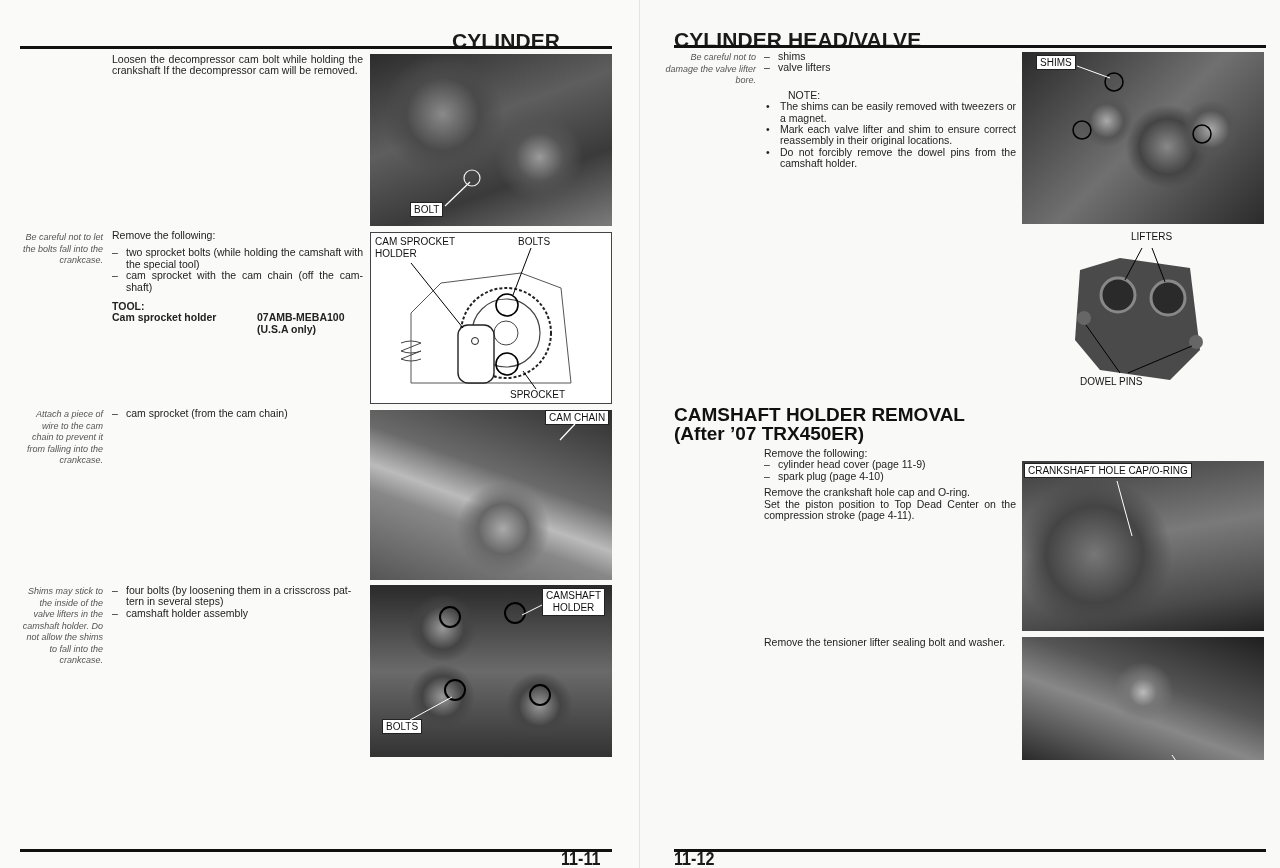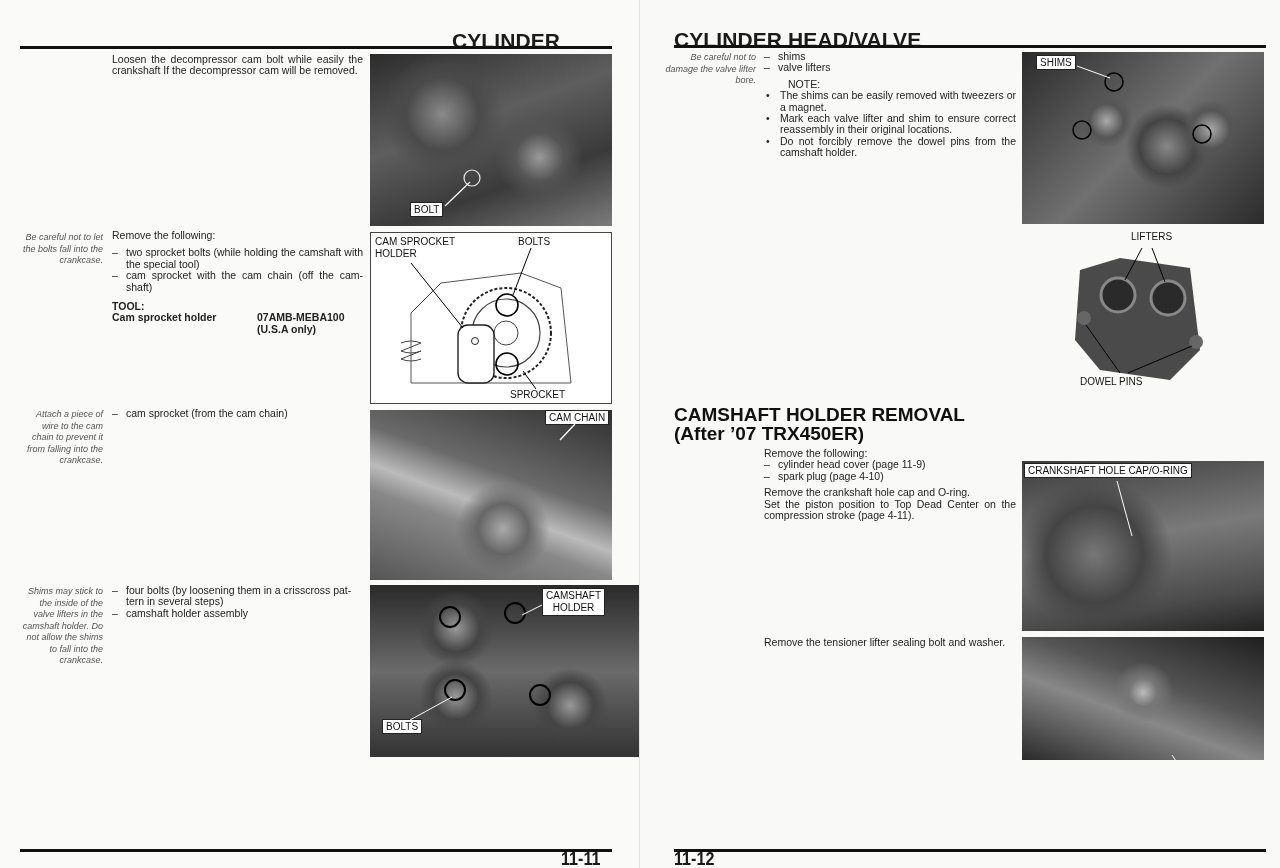--- a/index.html
+++ b/index.html
@@ -32,21 +32,21 @@
       radial-gradient(circle at 30% 35%, #8a8a8a 0, #4a4a4a 18%, transparent 30%),
       radial-gradient(circle at 70% 60%, #9a9a9a 0, #555 12%, transparent 22%),
       linear-gradient(160deg,#2c2c2c 0%,#5e5e5e 40%,#3a3a3a 70%,#7c7c7c 100%); }
   .photo.p2 { background:
       radial-gradient(circle at 55% 70%, #aaa 0, #666 14%, transparent 26%),
       linear-gradient(20deg,#555 0%,#888 35%,#bbb 45%,#6a6a6a 60%,#2f2f2f 100%); }
   .photo.p3 { background:
       radial-gradient(circle at 30% 25%, #999 0,#444 10%, transparent 16%),
       radial-gradient(circle at 30% 65%, #999 0,#444 10%, transparent 16%),
       radial-gradient(circle at 70% 70%, #999 0,#444 10%, transparent 16%),
-      linear-gradient(180deg,#2a2a2a,#6a6a6a 50%,#333); padding-left: 44px; }
+      linear-gradient(180deg,#2a2a2a,#6a6a6a 50%,#333); }
   .photo.p4 { background:
       radial-gradient(circle at 35% 40%, #aaa 0,#555 9%, transparent 14%),
       radial-gradient(circle at 78% 45%, #aaa 0,#555 9%, transparent 14%),
       radial-gradient(circle at 60% 55%, #888 0,#444 16%, transparent 24%),
       linear-gradient(135deg,#2b2b2b,#707070 50%,#2b2b2b); }
   .photo.p5 { background:
       radial-gradient(circle at 30% 55%, #777 0,#444 25%, transparent 40%),
       linear-gradient(170deg,#3c3c3c,#7a7a7a 45%,#4a4a4a 80%,#222); }
   .photo.p6 { background:
       radial-gradient(circle at 50% 45%, #bbb 0,#777 10%, transparent 22%),
@@ -58,21 +58,21 @@
   .cutout { position:absolute; }
   .lbl { position:absolute; font-size:10px; line-height:11px; color:#111; white-space:nowrap; }
 </style>
 </head>
 <body>
 
 <div class="page left">
   <div class="hdr-title" style="left:452px;top:29px;">CYLINDER HEAD/VALVE</div>
   <div class="rule" style="left:20px;top:46px;width:592px;"></div>
 
-  <div class="body-text justify" style="left:112px;top:54px;width:251px;">Loosen the decompressor cam bolt while easily the crankshaft If the decompressor cam will be removed.</div>
+  <div class="body-text justify" style="left:112px;top:54px;width:251px;">Loosen the decompressor cam bolt while holding the crankshaft If the decompressor cam will be removed.</div>
   <div class="photo p1" style="left:370px;top:54px;width:242px;height:172px;">
     <div class="callout" style="left:40px;top:148px;">BOLT</div>
     <svg style="position:absolute;left:0;top:0" width="242" height="172">
         <line x1="75" y1="152" x2="100" y2="128" stroke="#fff" stroke-width="1.2"></line>
         <circle cx="102" cy="124" r="8" fill="none" stroke="#eee" stroke-width="1.2"></circle>
       </svg>
   </div>
 
   <div class="side-note" style="left:20px;top:232px;width:83px;">Be careful not to let the bolts fall into the crankcase.</div>
   <div class="body-text" style="left:112px;top:230px;width:251px;">
@@ -167,21 +167,21 @@
   <div class="side-note" style="left:20px;top:52px;width:96px;">Be careful not to damage the valve lifter bore.</div>
   <div class="body-text" style="left:124px;top:51px;width:252px;">
     <div class="dash-item">
         <span class="dash">–</span>
         <span>shims</span>
       </div>
     <div class="dash-item">
         <span class="dash">–</span>
         <span>valve lifters</span>
       </div>
-    <div style="margin-top:5px;padding-left:24px;">NOTE:</div>
+    <div style="margin-top:16px;padding-left:24px;">NOTE:</div>
     <div class="bullet-item justify">
         <span class="dot">•</span>
         <span>The shims can be easily removed with tweezers or a magnet.</span>
       </div>
     <div class="bullet-item justify">
         <span class="dot">•</span>
         <span>Mark each valve lifter and shim to ensure correct reassembly in their original locations.</span>
       </div>
     <div class="bullet-item justify">
         <span class="dot">•</span>

